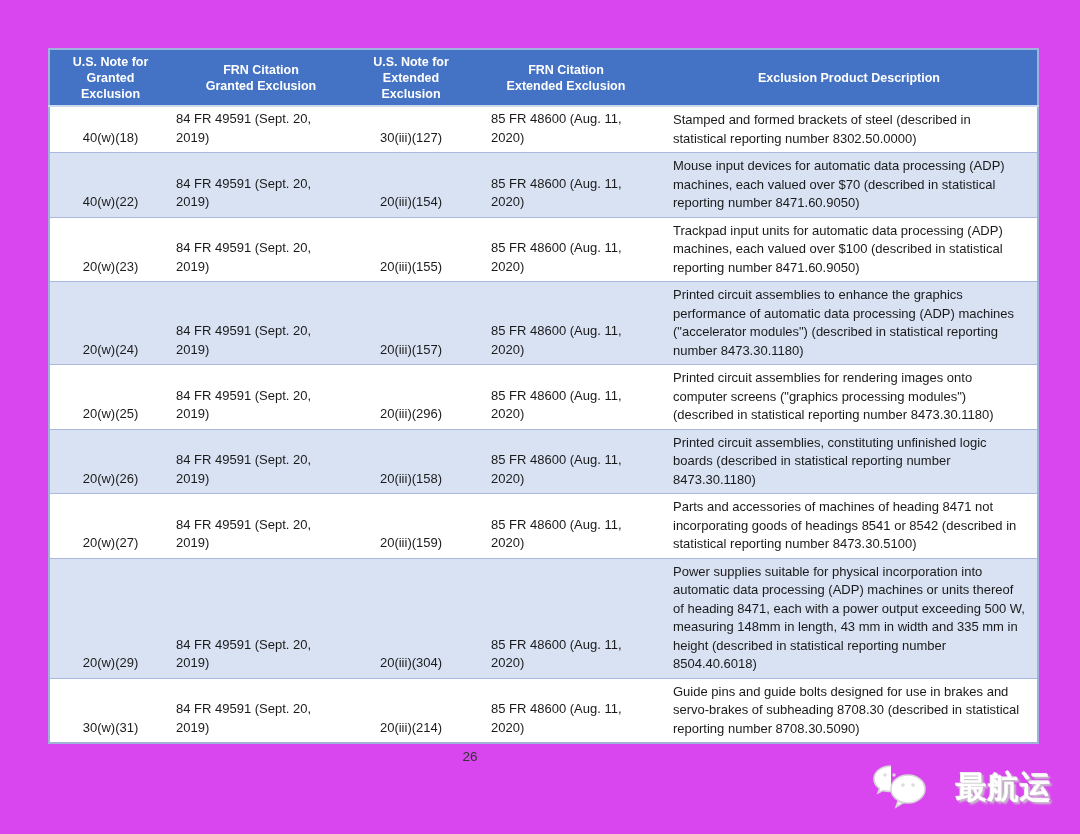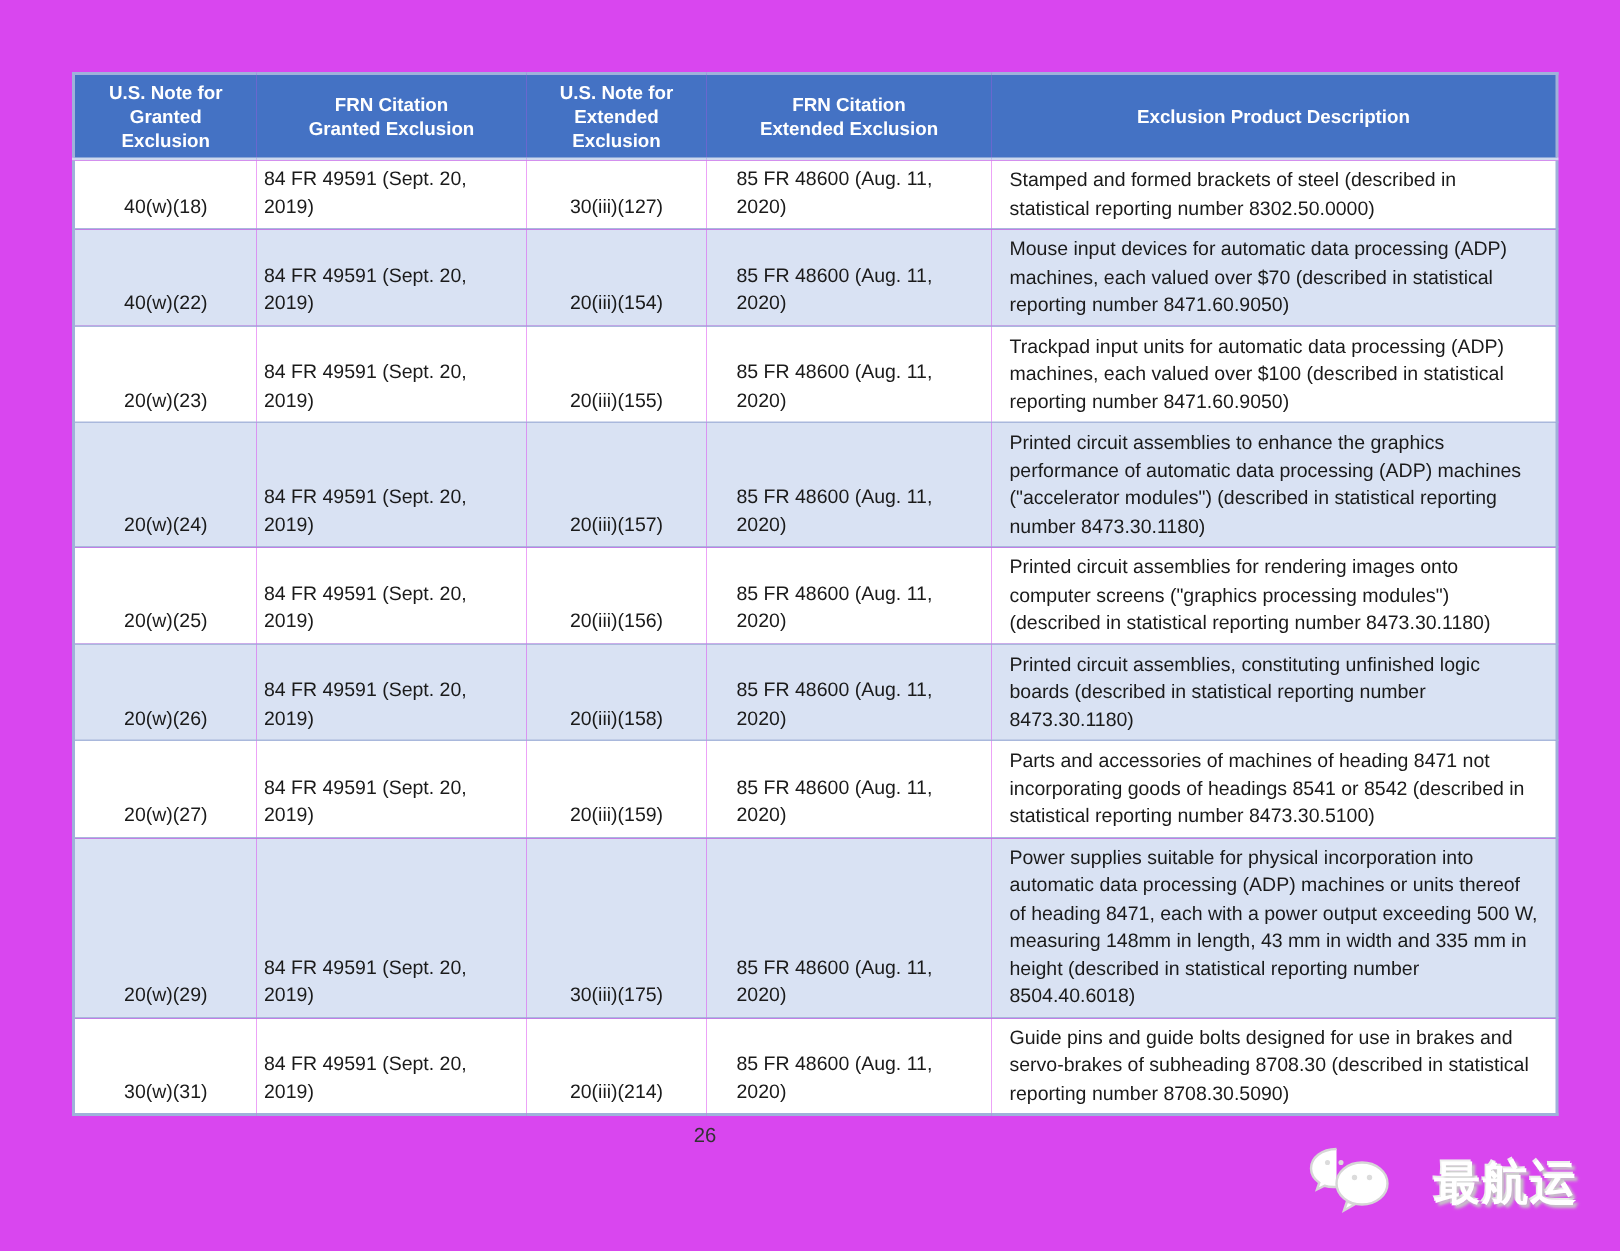--- a/index.html
+++ b/index.html
@@ -145,21 +145,21 @@
 2019)</td>
         <td class="note">20(iii)(157)</td>
         <td class="frn frn-ext">85 FR 48600 (Aug. 11,
 2020)</td>
         <td class="desc">Printed circuit assemblies to enhance the graphics performance of automatic data processing (ADP) machines ("accelerator modules") (described in statistical reporting number 8473.30.1180)</td>
       </tr>
       <tr style="height:60px">
         <td class="note">20(w)(25)</td>
         <td class="frn">84 FR 49591 (Sept. 20,
 2019)</td>
-        <td class="note">20(iii)(156)</td>
+        <td class="note">20(iii)(296)</td>
         <td class="frn frn-ext">85 FR 48600 (Aug. 11,
 2020)</td>
         <td class="desc">Printed circuit assemblies for rendering images onto computer screens ("graphics processing modules") (described in statistical reporting number 8473.30.1180)</td>
       </tr>
       <tr style="height:60px">
         <td class="note">20(w)(26)</td>
         <td class="frn">84 FR 49591 (Sept. 20,
 2019)</td>
         <td class="note">20(iii)(158)</td>
         <td class="frn frn-ext">85 FR 48600 (Aug. 11,
@@ -172,21 +172,21 @@
 2019)</td>
         <td class="note">20(iii)(159)</td>
         <td class="frn frn-ext">85 FR 48600 (Aug. 11,
 2020)</td>
         <td class="desc">Parts and accessories of machines of heading 8471 not incorporating goods of headings 8541 or 8542 (described in statistical reporting number 8473.30.5100)</td>
       </tr>
       <tr style="height:120px">
         <td class="note">20(w)(29)</td>
         <td class="frn">84 FR 49591 (Sept. 20,
 2019)</td>
-        <td class="note">30(iii)(175)</td>
+        <td class="note">20(iii)(304)</td>
         <td class="frn frn-ext">85 FR 48600 (Aug. 11,
 2020)</td>
         <td class="desc">Power supplies suitable for physical incorporation into automatic data processing (ADP) machines or units thereof of heading 8471, each with a power output exceeding 500 W, measuring 148mm in length, 43 mm in width and 335 mm in height (described in statistical reporting number 8504.40.6018)</td>
       </tr>
       <tr style="height:60px">
         <td class="note">30(w)(31)</td>
         <td class="frn">84 FR 49591 (Sept. 20,
 2019)</td>
         <td class="note">20(iii)(214)</td>
         <td class="frn frn-ext">85 FR 48600 (Aug. 11,

